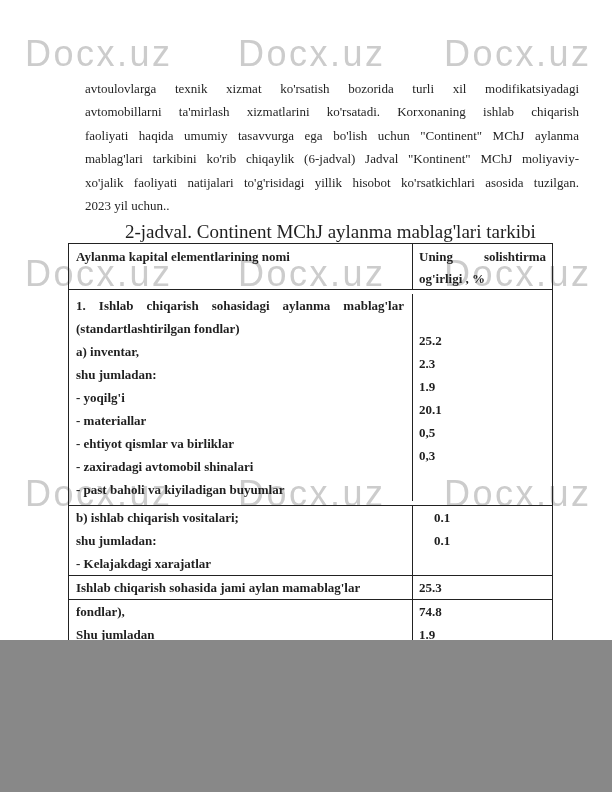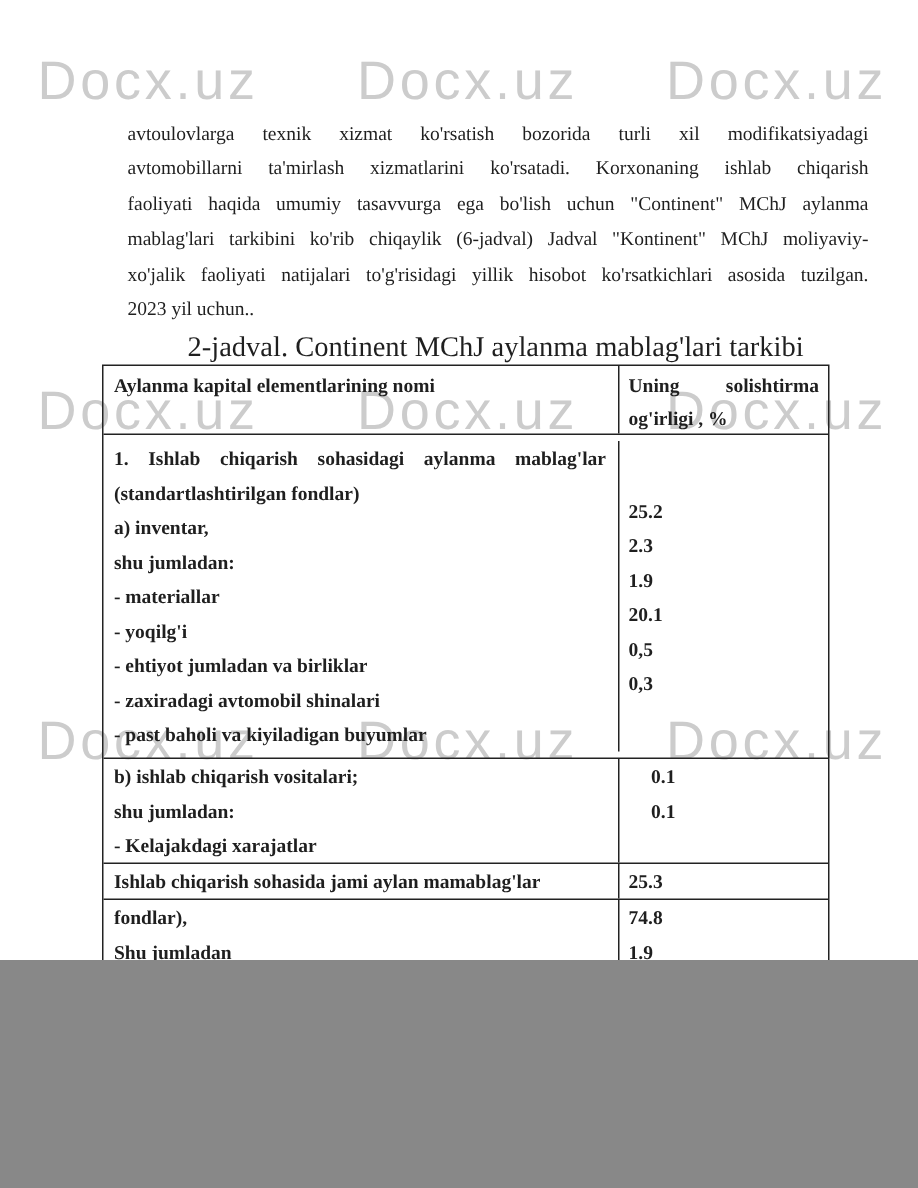--- a/index.html
+++ b/index.html
@@ -111,23 +111,23 @@
           <div class="ln">og'irligi , %</div>
         </div>
       </div>
 
       <div class="trow r1">
         <div class="c1">
           <div class="ln jl">1. Ishlab chiqarish sohasidagi aylanma mablag'lar</div>
           <div class="ln">(standartlashtirilgan fondlar)</div>
           <div class="ln">a) inventar,</div>
           <div class="ln">shu jumladan:</div>
+          <div class="ln">- yoqilg'i</div>
           <div class="ln">- materiallar</div>
-          <div class="ln">- yoqilg'i</div>
-          <div class="ln">- ehtiyot jumladan va birliklar</div>
+          <div class="ln">- ehtiyot qismlar va birliklar</div>
           <div class="ln">- zaxiradagi avtomobil shinalari</div>
           <div class="ln">- past baholi va kiyiladigan buyumlar</div>
         </div>
         <div class="c2">
           <div class="ln">25.2</div>
           <div class="ln">2.3</div>
           <div class="ln">1.9</div>
           <div class="ln">20.1</div>
           <div class="ln">0,5</div>
           <div class="ln">0,3</div>

